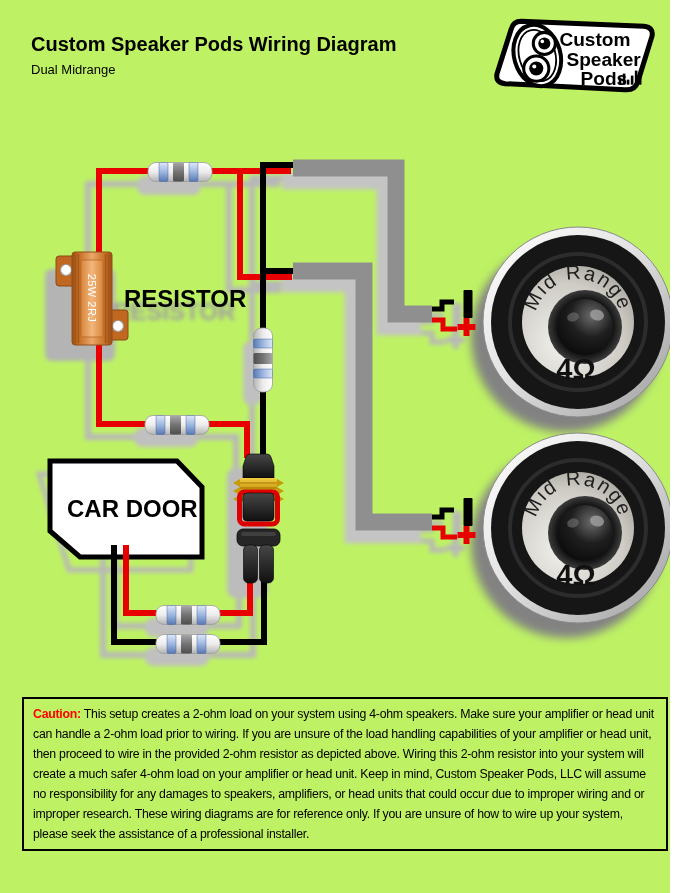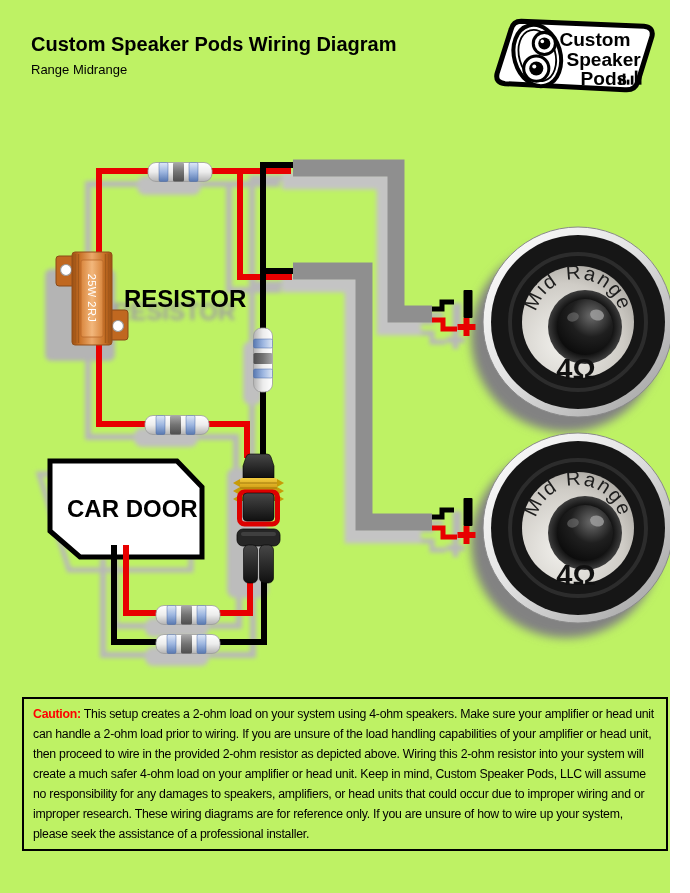--- a/index.html
+++ b/index.html
@@ -16,21 +16,21 @@
   .caution-label{font-weight:bold;}
   .footer{left:0;top:846px;width:690px;text-align:center;font-size:11.5px;}
   svg text{font-family:"Liberation Sans",sans-serif;}
 </style>
 </head>
 <body>
 
 <div class="page">
 
   <div class="abs title">Custom Speaker Pods Wiring Diagram</div>
-  <div class="abs subtitle">Range Midrange</div>
+  <div class="abs subtitle">Dual Midrange</div>
 
   <svg class="abs logo" viewBox="0 0 175 84">
     <path d="M34,8 L156,13 Q166,14 164,23 L150,68 Q147,77 137,76 L18,70 Q8,69 10,60 L24,16 Q26,8 34,8 Z" fill="#fff" stroke="#000" stroke-width="5"></path>
     <g>
       <ellipse cx="50" cy="42" rx="23" ry="31" transform="rotate(-16 50 42)" fill="#fff" stroke="#000" stroke-width="4"></ellipse>
       <ellipse cx="50" cy="42" rx="18" ry="26" transform="rotate(-16 50 42)" fill="none" stroke="#000" stroke-width="1.8"></ellipse>
       <circle cx="57" cy="30" r="11" fill="#fff" stroke="#000" stroke-width="3"></circle>
       <circle cx="57" cy="30" r="6" fill="#000"></circle>
       <circle cx="55" cy="28" r="1.8" fill="#fff"></circle>
       <circle cx="49" cy="55" r="12.5" fill="#fff" stroke="#000" stroke-width="3"></circle>

